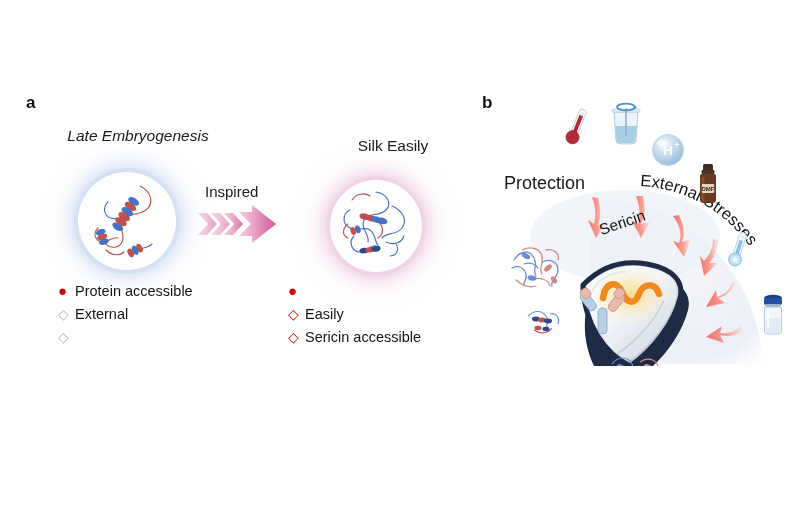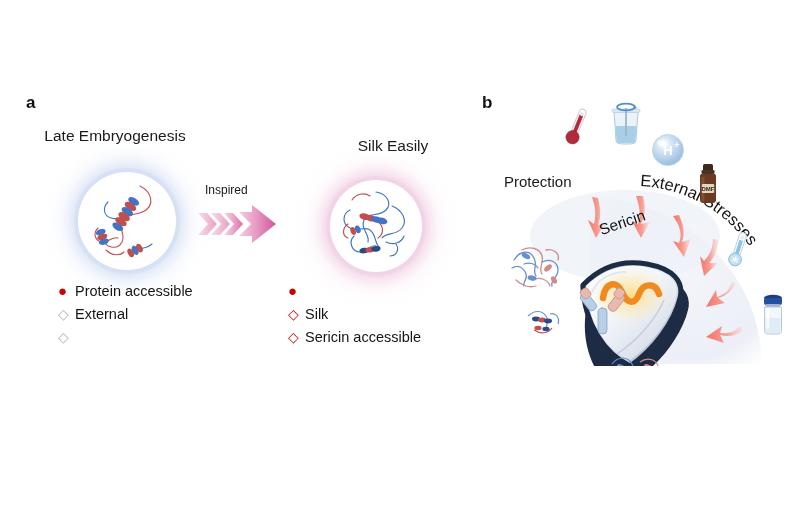--- a/index.html
+++ b/index.html
@@ -24,21 +24,21 @@
 
   
   .prot-title{
     position:absolute;
     text-align:center;
     font-size:15.5px;
     color:#1a1a1a;
     line-height:19px;
     font-family:"Liberation Sans",sans-serif;
   }
-  #lea-title{left:20px;top:126px;width:190px;}
+  #lea-title{left:43px;top:126px;width:190px;font-style:italic;}
   #sericin-title{left:318px;top:136px;width:150px;}
 
   .glow-circle{position:absolute;border-radius:50%;}
   #lea-circle{
     left:78px;top:172px;width:98px;height:98px;
     background:#ffffff;
     box-shadow:0 0 0 4px rgba(207,220,243,.55),
                0 0 14px 7px rgba(196,212,240,.6),
                0 0 26px 12px rgba(214,226,246,.40);
   }
@@ -54,28 +54,28 @@
   #lea-bullets{left:58px;top:280px;}
   #sericin-bullets{left:288px;top:280px;}
   .bullets .row{display:flex;align-items:center;height:21px;margin-bottom:2px;}
   .bullets .gly{width:17px;display:inline-block;text-align:left;font-size:13px;line-height:1;}
   .gly.dot{color:#cc0000;font-size:15px;}
   .gly.dia-grey{color:#b3b3b3;font-size:14px;}
   .gly.dia-red{color:#cc0000;font-size:14px;}
 
   #inspired-label{
     position:absolute;left:205px;top:183px;
-    font-size:12px;color:#1a1a1a;
+    font-size:15px;color:#1a1a1a;
   }
   #inspired-arrow{position:absolute;left:196px;top:203px;}
 
   
   #protection-label{
     position:absolute;left:504px;top:173px;
-    font-size:15px;color:#1a1a1a;
+    font-size:18px;color:#1a1a1a;
   }
   #ext-stress-svg{position:absolute;left:470px;top:86px;}
   #sericin-shield-label{
     position:absolute;left:597px;top:222px;
     font-size:15.5px;color:#141414;
     transform:rotate(-19deg);transform-origin:left top;
   }
 </style>
 </head>
 <body>
@@ -190,21 +190,21 @@
       <span class="gly dia-grey">◇</span>
     </div>
   </div>
 
   <div class="bullets" id="sericin-bullets">
     <div class="row">
       <span class="gly dot">●</span>
     </div>
     <div class="row">
       <span class="gly dia-red">◇</span>
-      <span>Silk</span>
+      <span>Easily</span>
     </div>
     <div class="row">
       <span class="gly dia-red">◇</span>
       <span>Sericin accessible</span>
     </div>
   </div>
 
   <svg id="ext-stress-svg" width="325" height="280" viewBox="0 0 325 280">
     <defs>
       <radialGradient id="backdropG" cx="0.55" cy="0.45" r="0.7">

